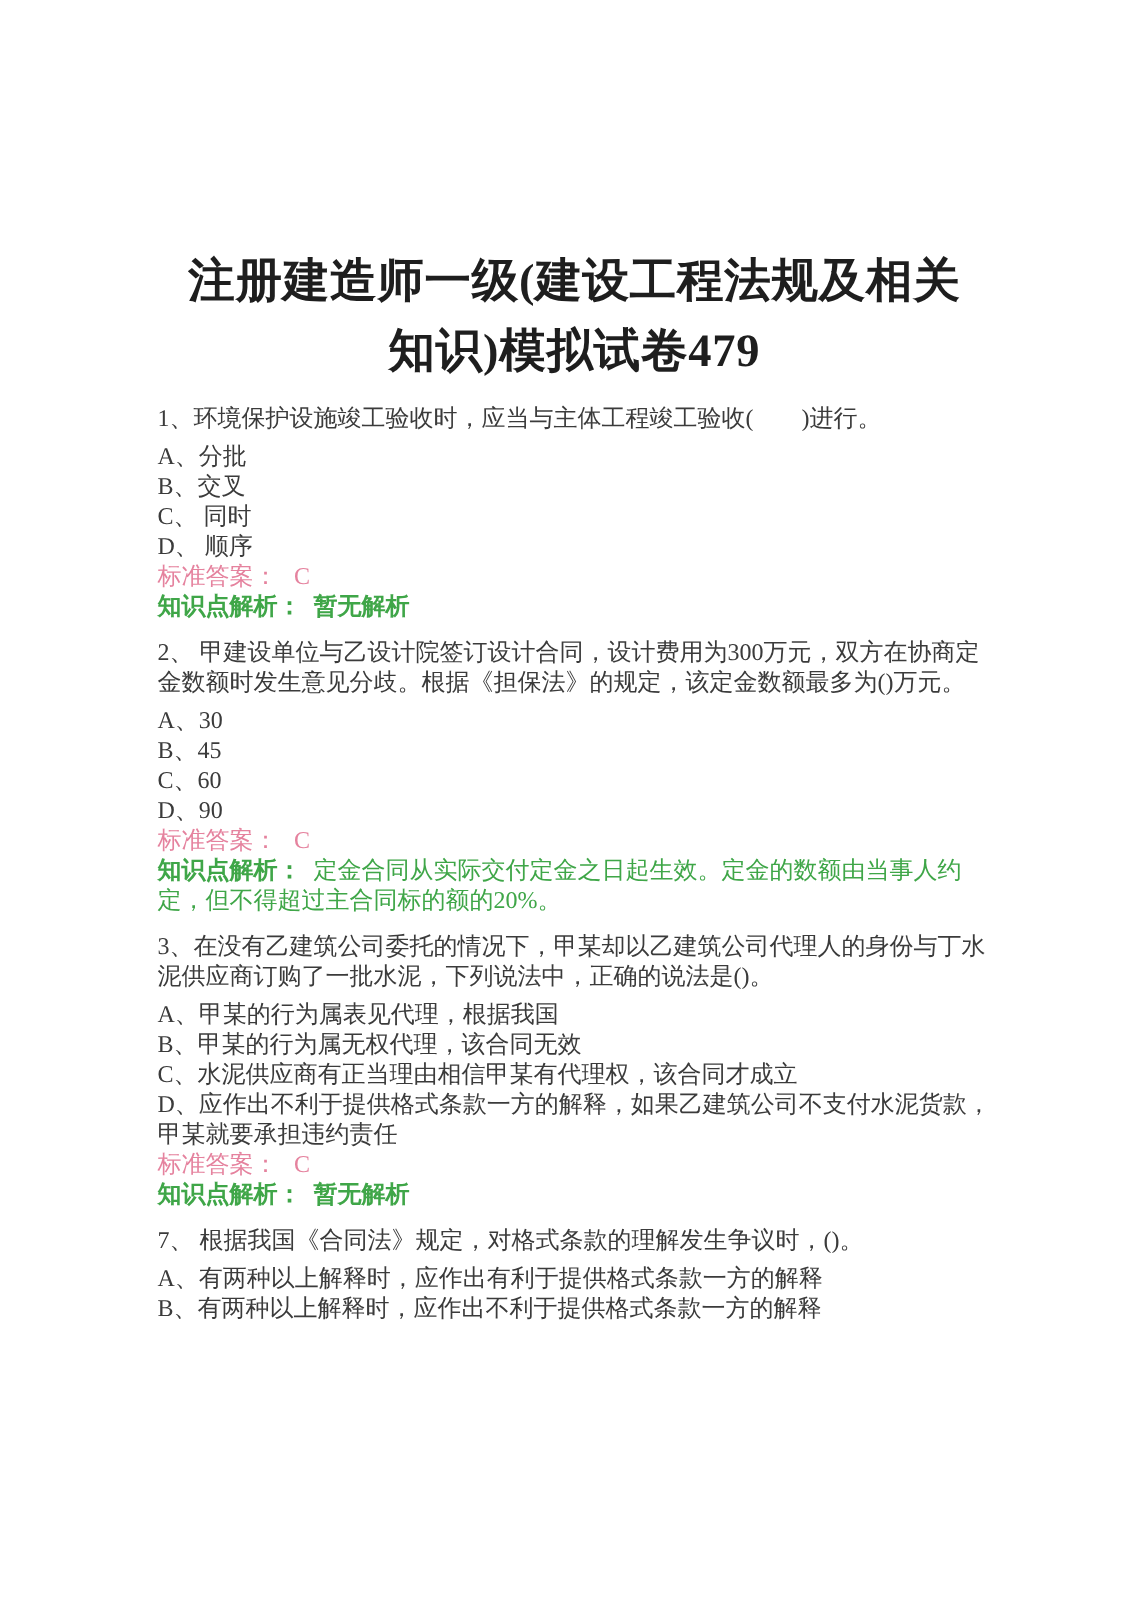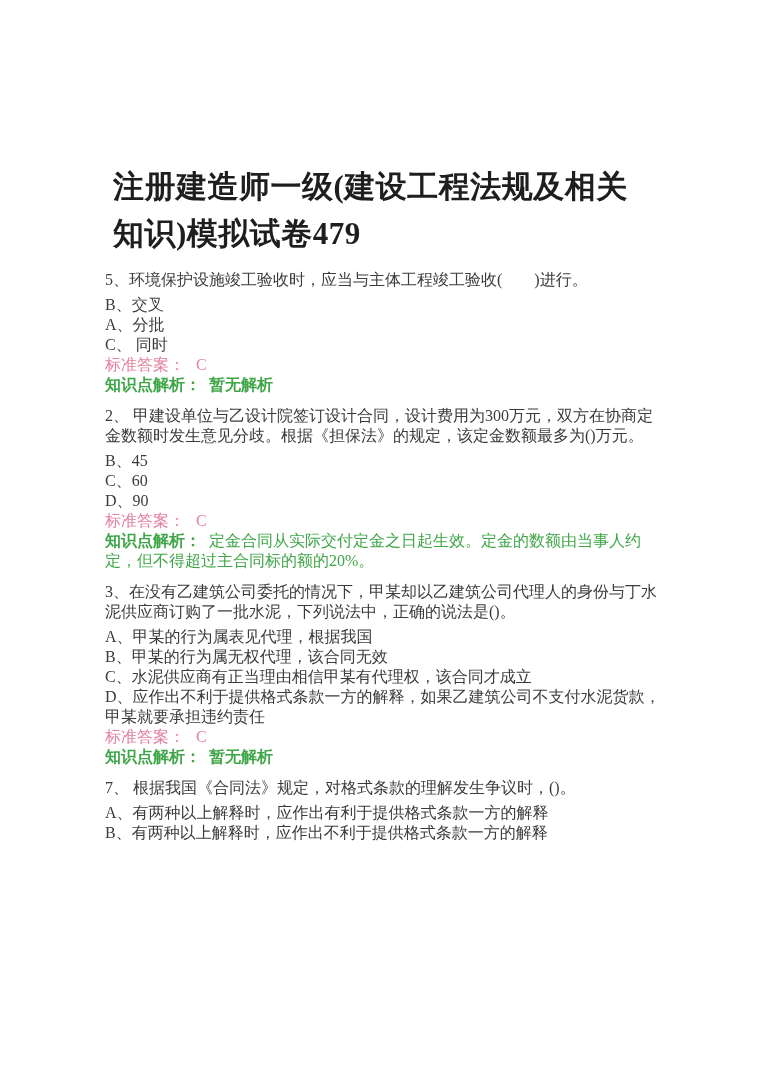--- a/index.html
+++ b/index.html
@@ -20,20 +20,21 @@
     overflow: hidden;
   }
   .content {
     width: 556px;
     margin-left: 105px;
     padding-top: 163px;
   }
   .doc-title {
     width: 540px;
     margin: 0 auto;
+    text-align: center;
     font-size: 31px;
     line-height: 47px;
     font-weight: 700;
     color: var(--title-text, #1e1e1e);
     letter-spacing: 0.5px;
   }
   .section-heading {
     width: 548px;
     margin-top: 19px;
     font-size: 24px;
@@ -60,30 +61,32 @@
 </head>
 <body>
 
 <div class="page">
   <div class="content">
 
     <h1 class="doc-title">注册建造师一级(建设工程法规及相关知识)模拟试卷479</h1>
 
 
     <section class="question first">
-      <p class="stem">5、环境保护设施竣工验收时，应当与主体工程竣工验收(　　)进行。</p>
+      <p class="stem">1、环境保护设施竣工验收时，应当与主体工程竣工验收(　　)进行。</p>
+      <p class="option">A、分批</p>
       <p class="option">B、交叉</p>
-      <p class="option">A、分批</p>
       <p class="option">C、 同时</p>
+      <p class="option">D、 顺序</p>
       <p class="answer"><span>标准答案：</span><span class="ans-val">C</span></p>
       <p class="analysis no-detail"><span class="ana-label">知识点解析：</span><span class="ana-val">暂无解析</span></p>
     </section>
 
     <section class="question">
       <p class="stem">2、 甲建设单位与乙设计院签订设计合同，设计费用为300万元，双方在协商定金数额时发生意见分歧。根据《担保法》的规定，该定金数额最多为()万元。</p>
+      <p class="option">A、30</p>
       <p class="option">B、45</p>
       <p class="option">C、60</p>
       <p class="option">D、90</p>
       <p class="answer"><span>标准答案：</span><span class="ans-val">C</span></p>
       <p class="analysis"><span class="ana-label">知识点解析：</span><span class="ana-val">定金合同从实际交付定金之日起生效。定金的数额由当事人约定，但不得超过主合同标的额的20%。</span></p>
     </section>
 
     <section class="question">
       <p class="stem">3、在没有乙建筑公司委托的情况下，甲某却以乙建筑公司代理人的身份与丁水泥供应商订购了一批水泥，下列说法中，正确的说法是()。</p>
       <p class="option">A、甲某的行为属表见代理，根据我国</p>

